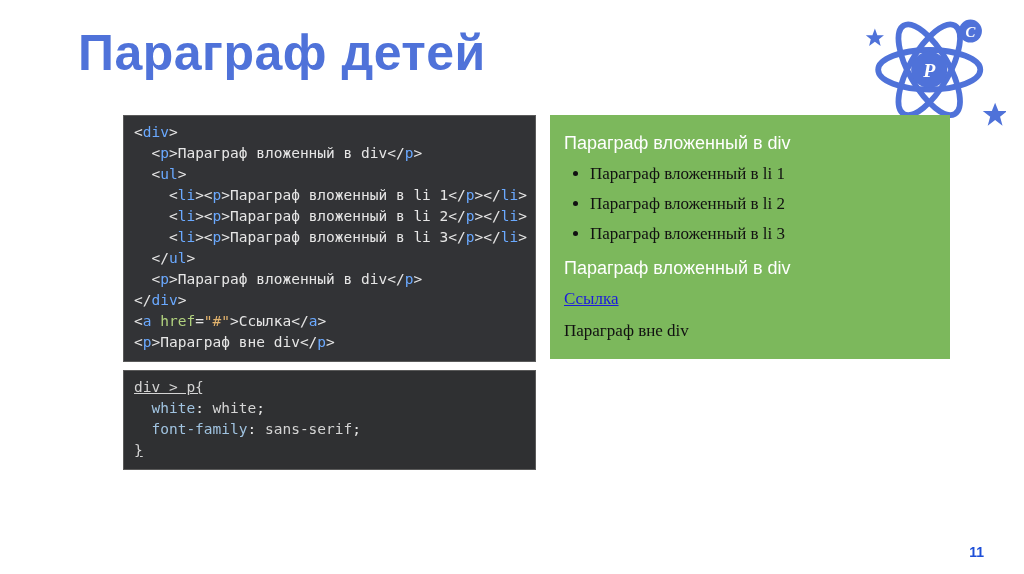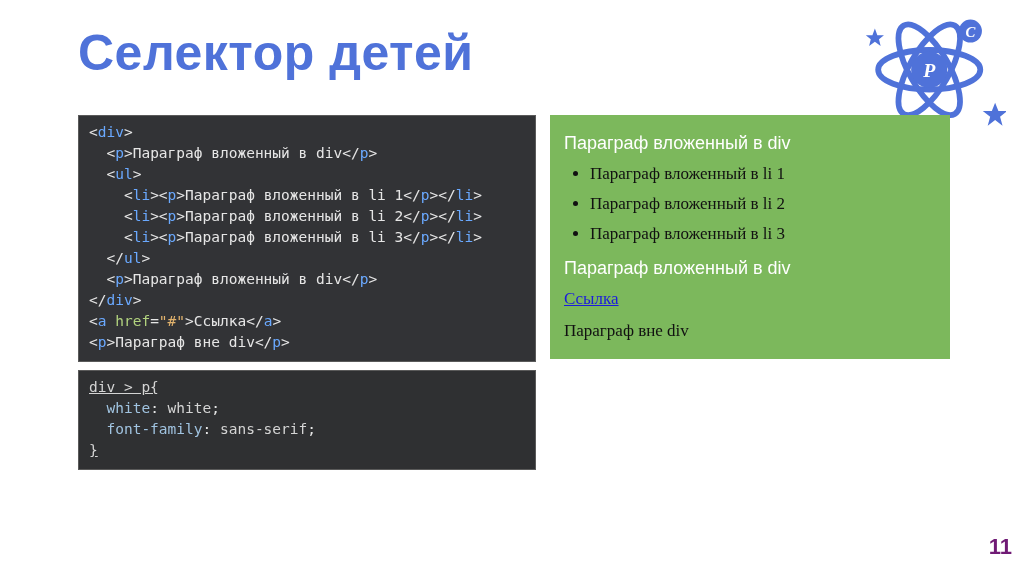--- a/index.html
+++ b/index.html
@@ -39,20 +39,21 @@
   .code-block {
     background: #323336;
     color: #e0e0e0;
     font-family: "Consolas", "Menlo", monospace;
     font-size: 14.5px;
     line-height: 1.45;
     padding: 6px 10px 8px 10px;
     white-space: pre;
     margin-bottom: 8px;
     border: 1px solid #5a5a5a;
+    margin-left: 45px;
   }
   .code-block.css {
     background: #2f3032;
   }
   .tag   { color: #6aa9ff; }
   .attr  { color: #b1d27e; }
   .val   { color: #e2b36d; }
   .text  { color: #e6e6e6; }
   .punc  { color: #e6e6e6; }
   .sel   { color: #d4d4d4; text-decoration: underline; }
@@ -87,31 +88,31 @@
     display: block;
     margin: 10px 0;
     font-family: Georgia, serif;
   }
   .preview-plain {
     margin: 12px 0 0 0;
     font-family: Georgia, serif;
   }
   .page-num {
     position: absolute;
-    right: 12px;
+    right: 40px;
     bottom: 14px;
-    color: #701a75;
-    font-size: 22px;
+    color: #1d4ed8;
+    font-size: 14px;
     font-weight: 700;
   }
 </style>
 </head>
 <body>
 
-<h1 class="title">Селектор детей</h1>
+<h1 class="title">Параграф детей</h1>
 
 <svg class="logo" viewBox="0 0 200 170">
   <g fill="#4f72d9">
     <polygon points="20,140 24,151 36,151 26,158 30,170 20,162 10,170 14,158 4,151 16,151"></polygon>
     <polygon points="44,25 47,33 55,33 49,38 51,46 44,41 37,46 39,38 33,33 41,33"></polygon>
     <polygon points="190,115 194,125 205,125 196,132 199,143 190,136 181,143 184,132 175,125 186,125"></polygon>
     <ellipse cx="110" cy="75" rx="62" ry="24" fill="none" stroke="#4f72d9" stroke-width="7"></ellipse>
     <ellipse cx="110" cy="75" rx="62" ry="24" fill="none" stroke="#4f72d9" stroke-width="7" transform="rotate(60 110 75)"></ellipse>
     <ellipse cx="110" cy="75" rx="62" ry="24" fill="none" stroke="#4f72d9" stroke-width="7" transform="rotate(-60 110 75)"></ellipse>
     <circle cx="110" cy="75" r="22" fill="#4f72d9"></circle>

